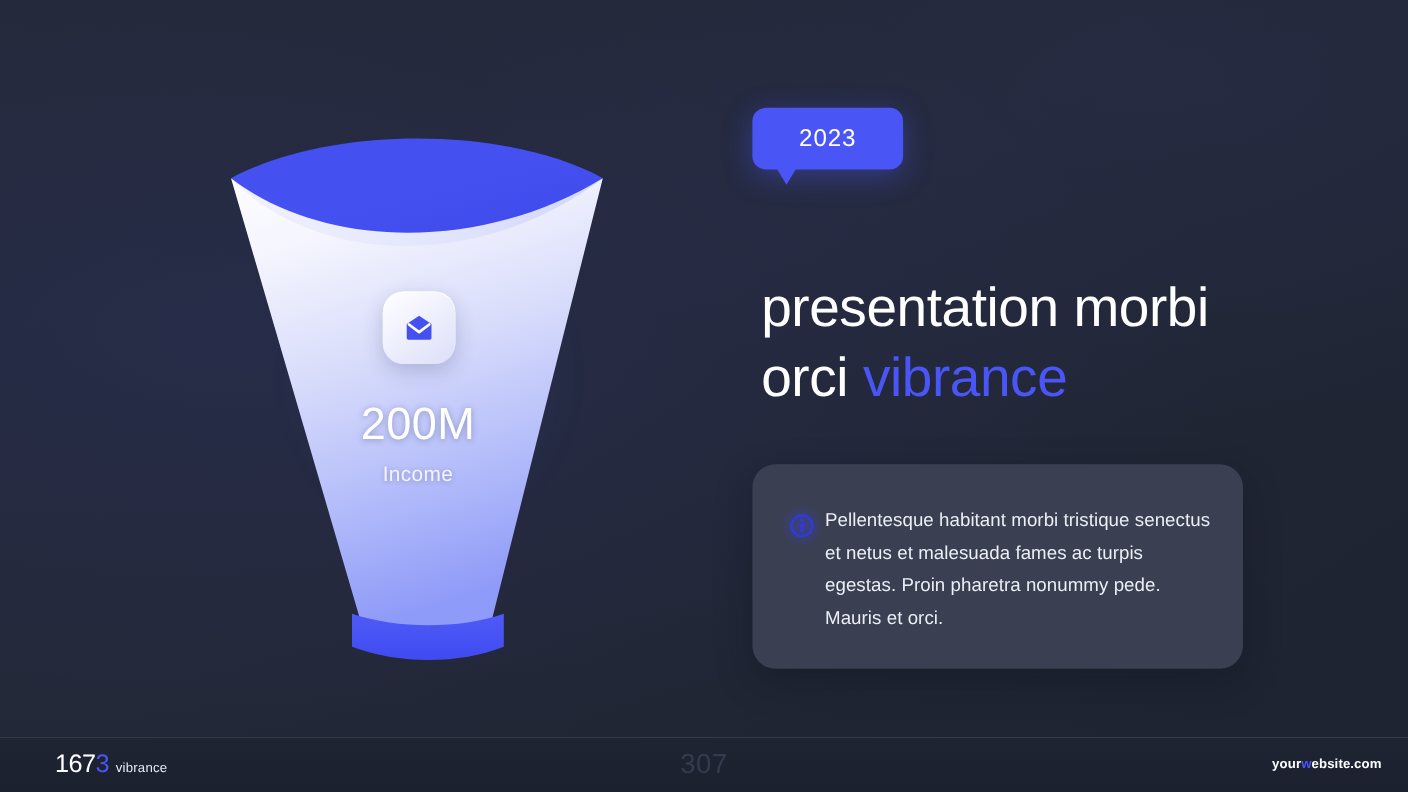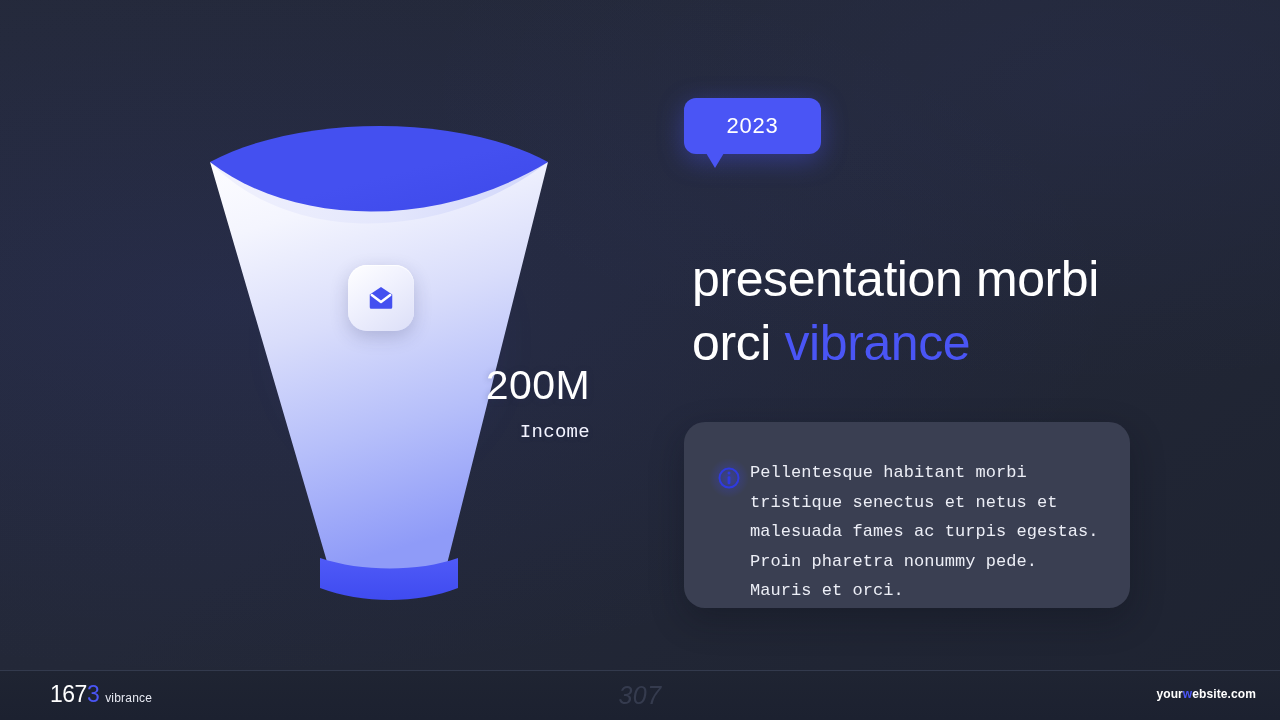--- a/index.html
+++ b/index.html
@@ -24,30 +24,30 @@
   }
   #funnel-glow {
     position:absolute; left:40px; top:30px; width:360px; height:450px;
     background:radial-gradient(50% 45% at 50% 45%, rgba(120,132,255,0.20) 0%, rgba(74,85,245,0.07) 45%, rgba(0,0,0,0) 72%);
     filter:blur(14px);
   }
   #funnel-svg { position:absolute; left:0; top:0; }
 
   #funnel-label {
     position:absolute; left:0; top:255px; width:420px;
-    text-align:right; pointer-events:none;
+    text-align:center; pointer-events:none;
   }
   #funnel-value {
     font-size:41px; font-weight:400; color:#ffffff;
     letter-spacing:0.4px; line-height:1;
     text-shadow:0 1px 6px rgba(40,45,90,0.35);
   }
   #funnel-caption {
     margin-top:15px; font-size:19px; color:#f3f4ff;
-    letter-spacing:0.3px; text-shadow:0 1px 5px rgba(40,45,90,0.3);font-family:Liberation Mono, monospace;
+    letter-spacing:0.3px; text-shadow:0 1px 5px rgba(40,45,90,0.3);
   }
 
   #funnel-badge {
     position:absolute; left:178px; top:155px;
     width:66px; height:66px; border-radius:19px;
     background:linear-gradient(145deg,#ffffff 0%,#f2f3fe 38%,#dcdff8 100%);
     box-shadow:0 6px 18px rgba(40,46,95,0.22), inset 0 1px 1px rgba(255,255,255,0.9);
     display:flex; align-items:center; justify-content:center;
   }
 
@@ -77,21 +77,20 @@
     font-size:50px; line-height:64px; font-weight:400;
     color:#ffffff; letter-spacing:-0.4px;
   }
   #headline .accent { color:#4a55f5; }
 
   #info-card {
     position:absolute; left:0px; top:422px;
     width:446px; height:186px; border-radius:21px;
     background:#3a3f52;
     box-shadow:0 12px 34px rgba(12,15,26,0.32);
-    font-family:Liberation Mono, monospace;
   }
   #info-icon-glow {
     position:absolute; left:25px; top:36px; width:40px; height:40px;
     background:radial-gradient(circle at 50% 50%, rgba(57,66,232,0.42) 0%, rgba(57,66,232,0) 70%);
   }
   #info-icon {
     position:absolute; left:33px; top:44px;
     width:24px; height:24px;
   }
   #info-text {
@@ -111,21 +110,21 @@
   }
   #footer-logo {
     position:absolute; left:50px; top:10px;
     display:flex; align-items:baseline; gap:6px;
   }
   #footer-logo-year { font-size:23px; color:#ffffff; letter-spacing:-0.5px; }
   #footer-logo-year .accent { color:#4a55f5; }
   #footer-logo-name { font-size:12px; color:#e7e9f2; letter-spacing:0.2px; }
   #page-number {
     position:absolute; left:0; top:681px; width:1280px;
-    text-align:center; font-size:25px; color:#353b4e; letter-spacing:0.5px;font-style:italic;
+    text-align:center; font-size:25px; color:#353b4e; letter-spacing:0.5px;
   }
   #footer-site {
     position:absolute; right:24px; top:16px;
     font-size:12px; font-weight:bold; color:#ffffff; letter-spacing:0.1px;text-align:center;
   }
   #footer-site .accent { color:#4a55f5; }
 </style>
 </head>
 <body>
 

